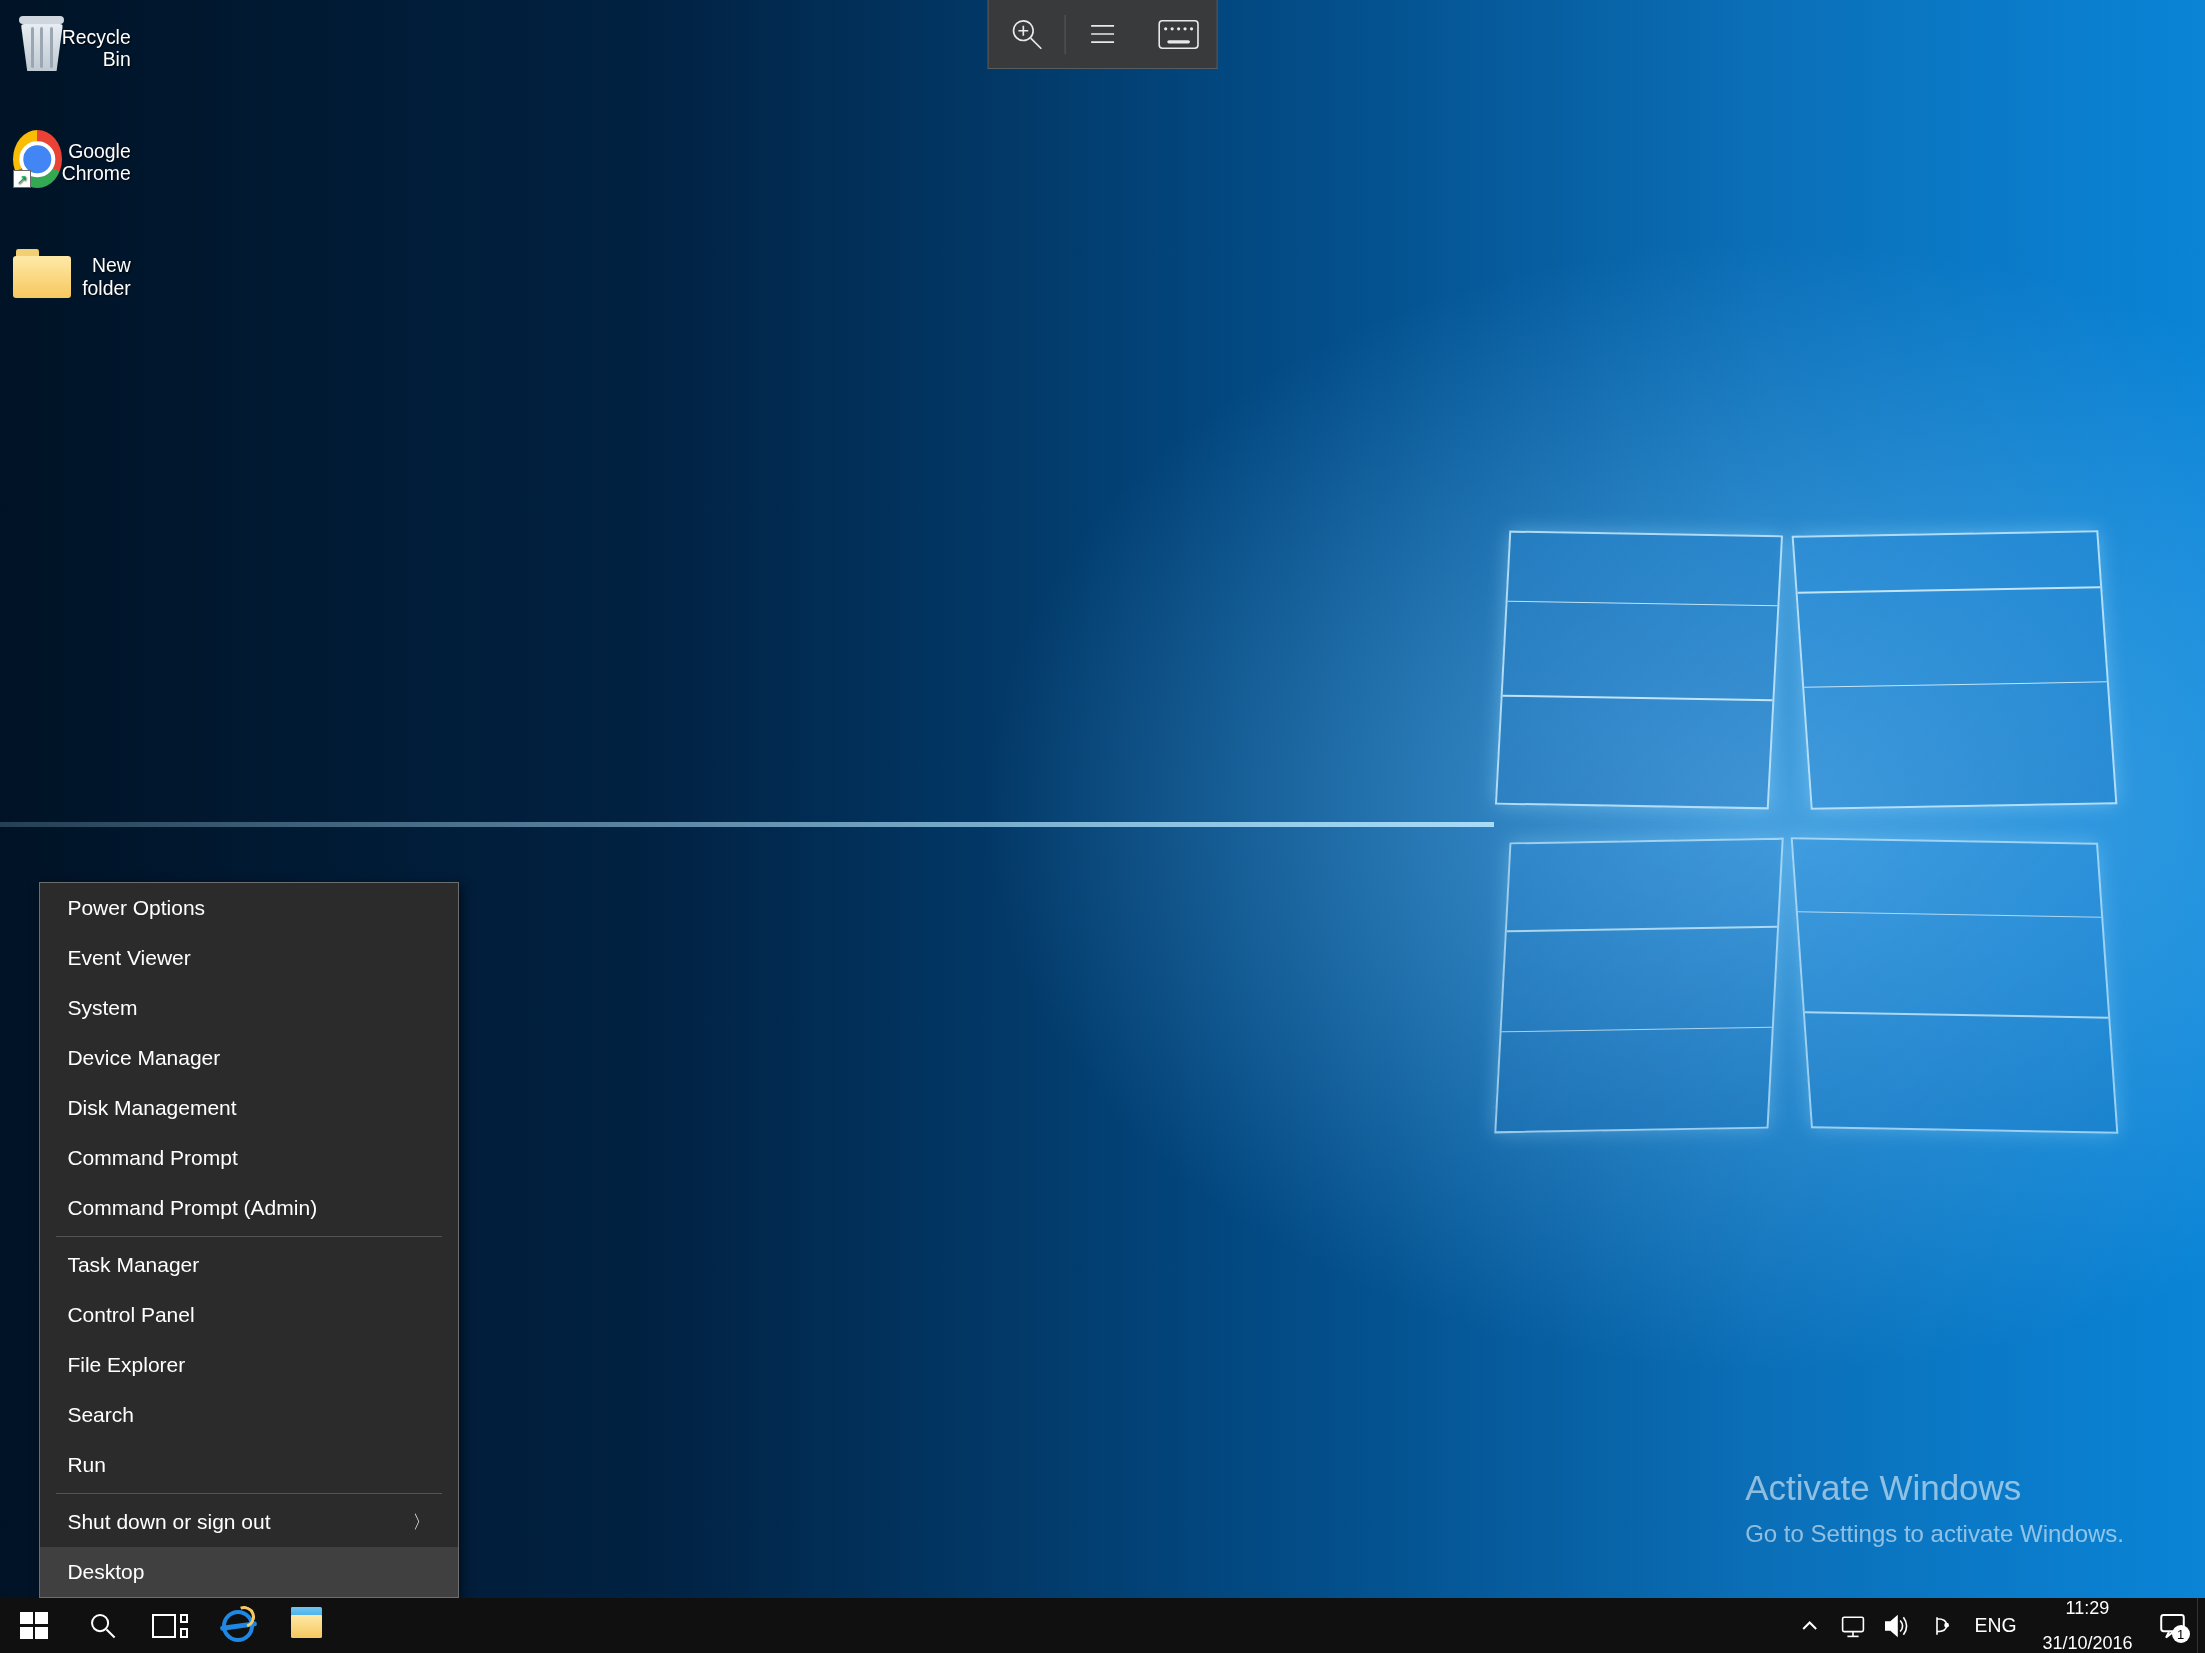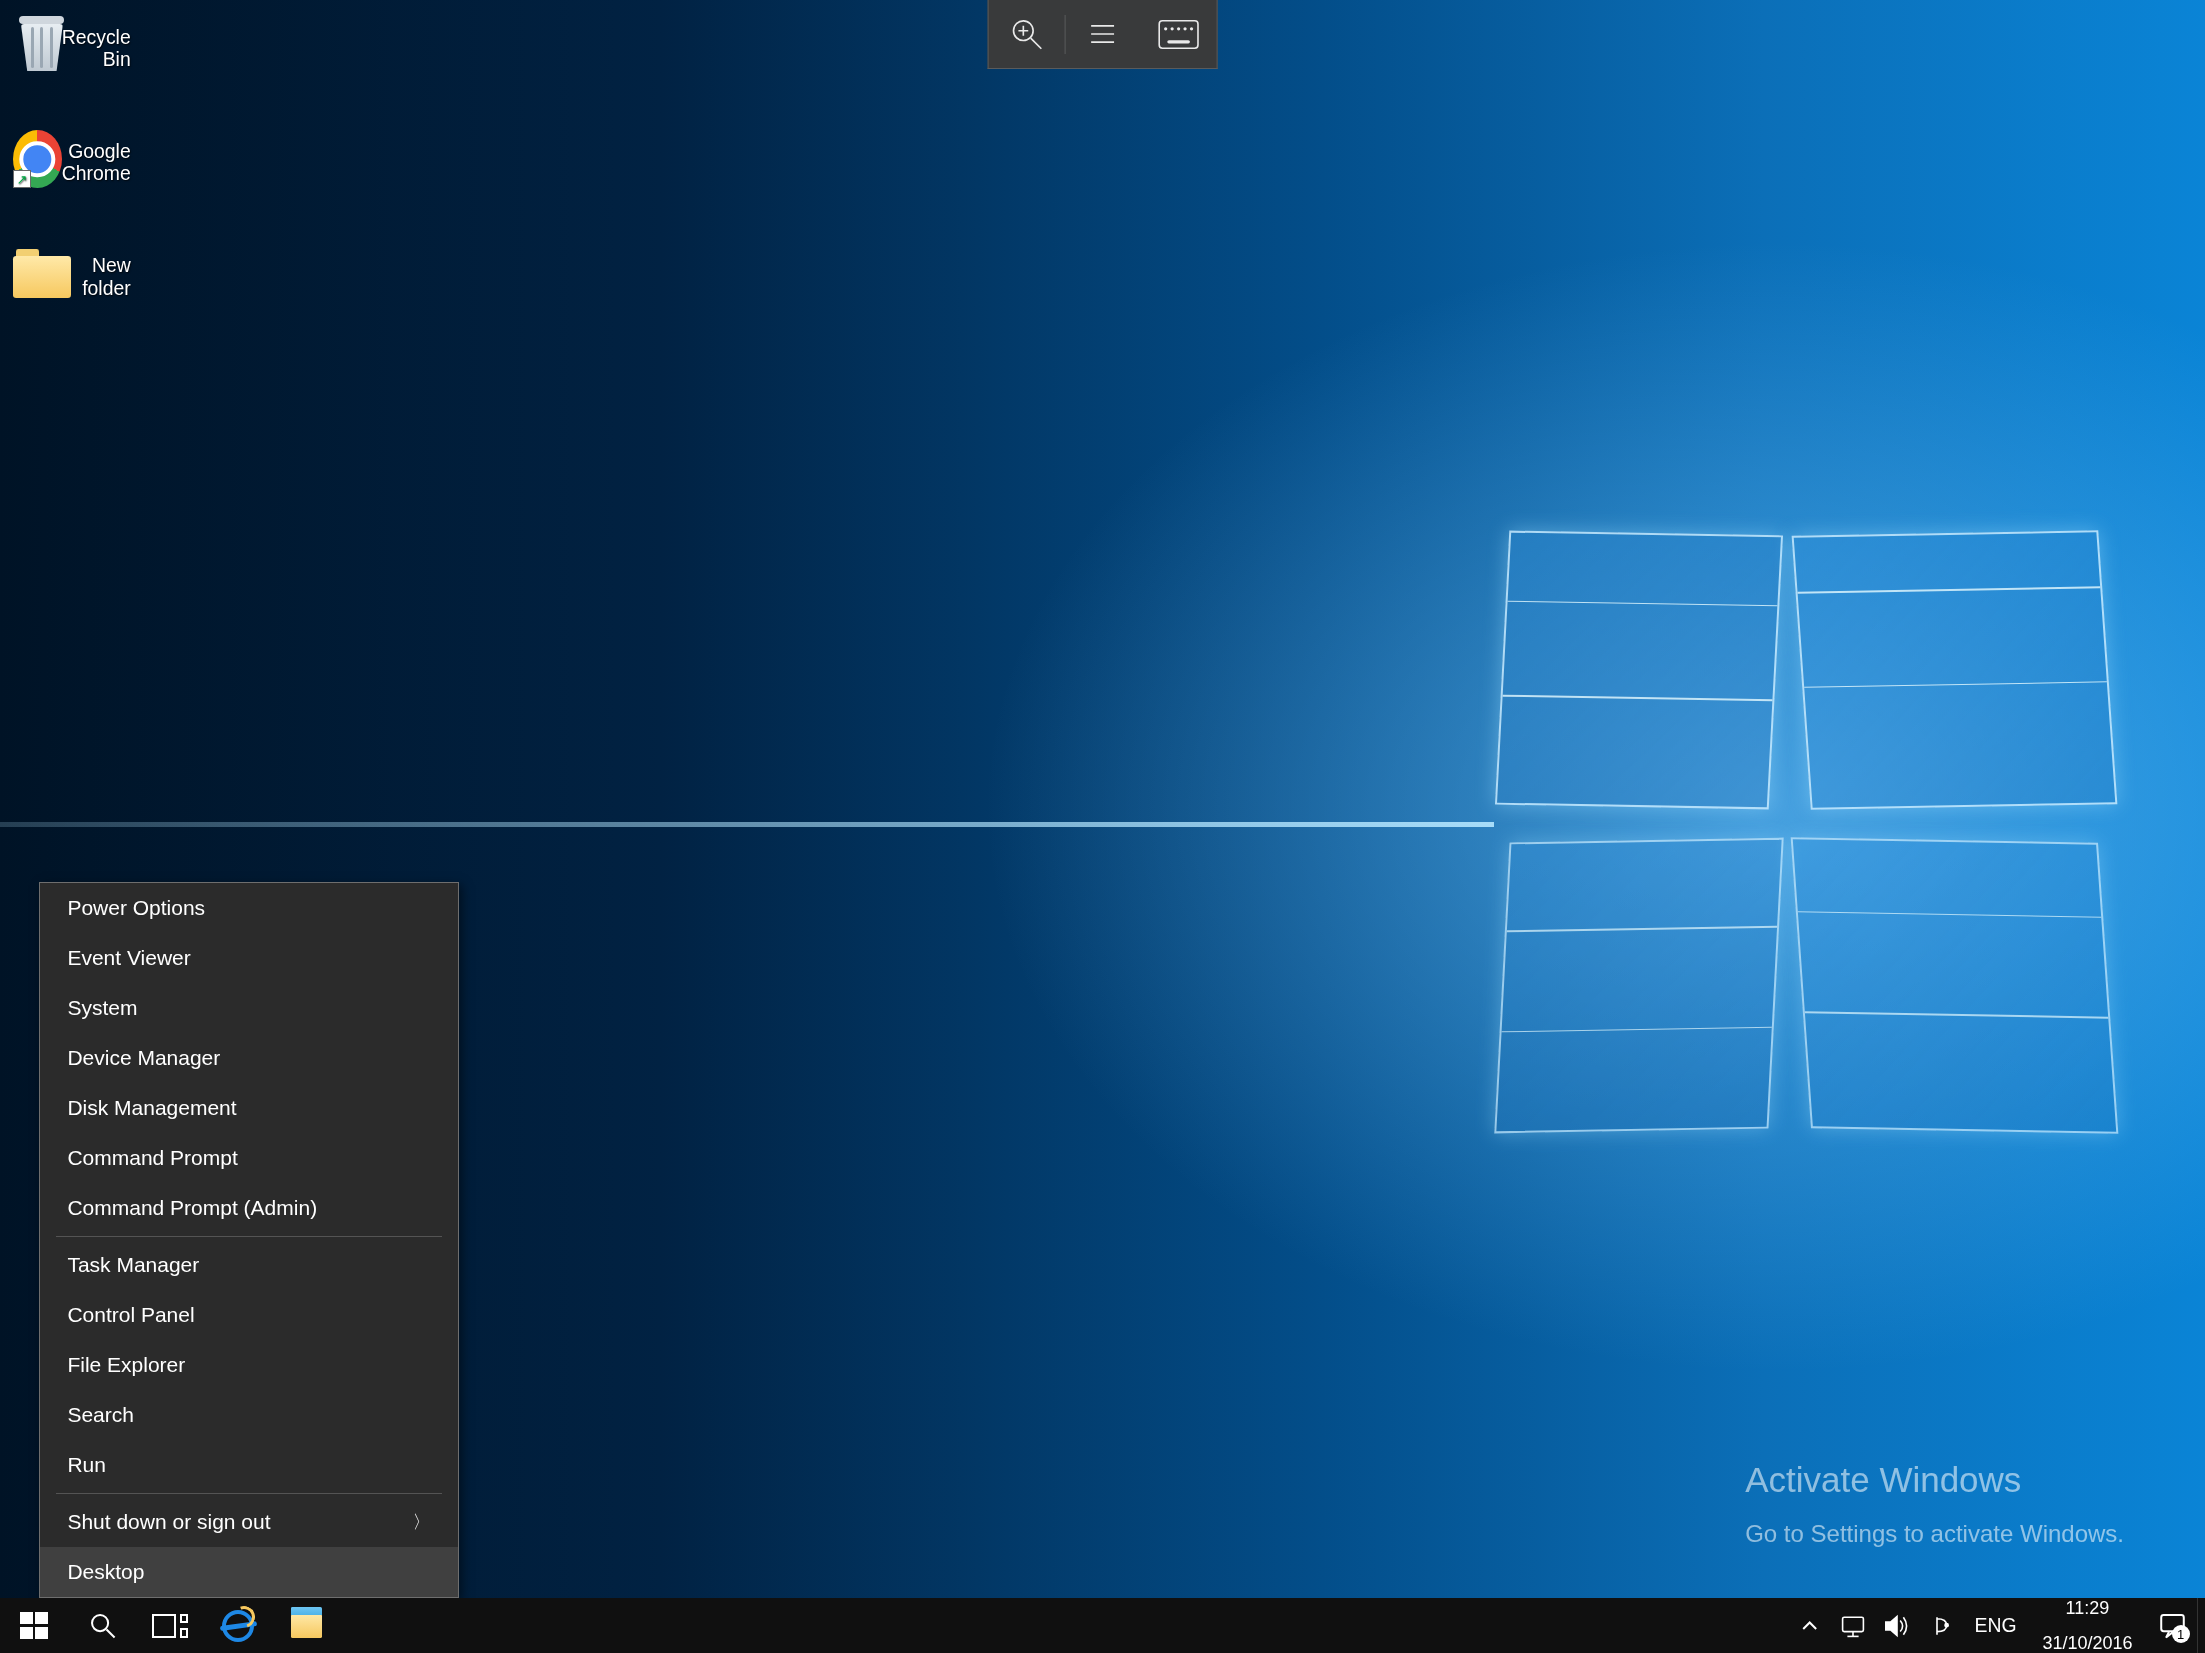--- a/index.html
+++ b/index.html
@@ -101,21 +101,21 @@
 .ctx .item:hover, .ctx .item.hover { background:#404040; }
 .ctx .sep { height:0.8px; background:#545454; margin: 3.2px 16px; }
 .ctx .chev { font-size:18px; opacity:.9; }
 
 
 .watermark {
   position:absolute; right:81px; bottom:105px; text-align:left;
   color:rgba(255,255,255,0.55);
 }
 .watermark .t { font-size:35px; font-weight:400; }
-.watermark .s { font-size:24px; margin-top:20px; }
+.watermark .s { font-size:24px; margin-top:12px; }
 
 
 .taskbar {
   position:absolute; left:0; right:0; bottom:0; height:55px;
   background:#101010; display:flex; align-items:stretch; color:#fff;
 }
 .tb-left, .tb-tray { display:flex; align-items:flex-end; }
 .tb-left .tbtn, .tb-tray .tbtn {
   width:68px; height:100%; display:flex; align-items:center; justify-content:center;
 }

